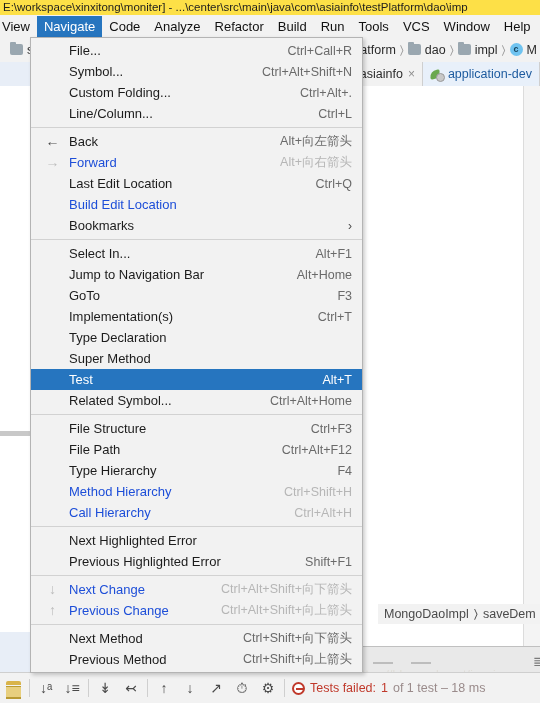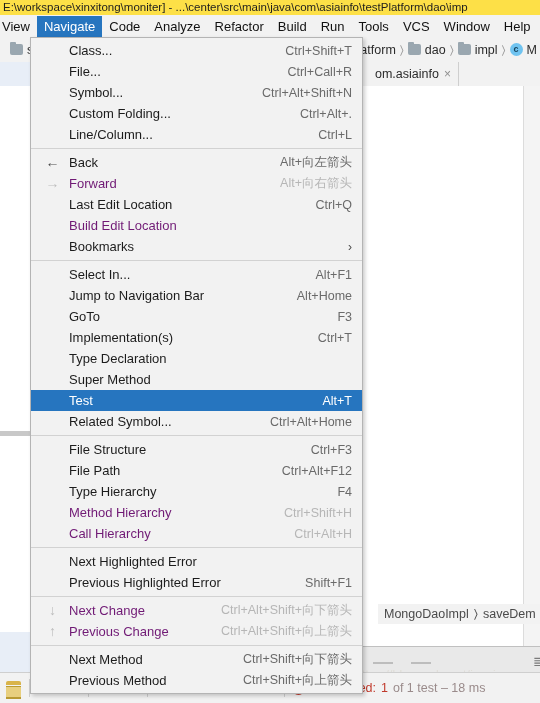--- a/index.html
+++ b/index.html
@@ -220,21 +220,21 @@
     padding: 2px 0; z-index: 50;
   }
   .mi {
     position: relative; display: flex; align-items: center; height: 21px;
     padding-left: 38px; padding-right: 10px;
     font-size: 13px; color: #1c1c1c; white-space: nowrap; cursor: default;
   }
   .mi .lbl { flex: 0 0 auto; }
   .mi .acc { margin-left: auto; color: #6a6a6a; font-size: 12.5px; padding-left: 20px; }
   .mi .sub { margin-left: auto; color: #4a4a4a; font-size: 12px; }
-  .mi.disabled .lbl { color: #701a75; }
+  .mi.disabled .lbl { color: #1d4ed8; }
   .mi.disabled .acc { color: #b6b6b6; }
   .mi.sel { background: #2675bf; }
   .mi.sel .lbl, .mi.sel .acc { color: #fff; }
   .msep { height: 1px; background: #d2d2d2; margin: 3px 0; }
   .mi .gic { position: absolute; left: 14px; top: 3px; width: 15px; height: 15px;
              font-size: 14px; line-height: 15px; color: #4a4a4a; text-align: center; }
   .mi.disabled .gic { color: #bdbdbd; }
 </style>
 </head>
 <body>
@@ -293,20 +293,24 @@
   <div class="left-bottom-panel">
     
     
   </div>
 
   <div class="tabs">
     <div style="width:280px"></div>
     <div class="tab">
       <span>om.asiainfo</span>
       <span class="x">×</span>
+    </div>
+    <div class="tab sel">
+      <span class="leaf-ic"></span>
+      <span>application-dev</span>
     </div>
   </div>
 
   <div class="editor">
     <div class="gutter">
       <div class="impl-arrow" style="left:22px; top:206px;">
         <span class="a1"></span>
           <span class="a2"></span>
       </div>
       <div class="impl-arrow" style="left:22px; top:250px;">
@@ -411,24 +415,20 @@
       <span class="err-ic"></span>
       <span>Tests failed: </span>
         <span>1</span>
         <span class="status-dim"> of 1 test – 18 ms</span>
     </div>
   </div>
 
   <div class="menu">
 
     <div class="mi">
-      <span class="lbl">Class...</span>
-      <span class="acc">Ctrl+Shift+T</span>
-    </div>
-    <div class="mi">
       <span class="lbl">File...</span>
       <span class="acc">Ctrl+Call+R</span>
     </div>
     <div class="mi">
       <span class="lbl">Symbol...</span>
       <span class="acc">Ctrl+Alt+Shift+N</span>
     </div>
     <div class="mi">
       <span class="lbl">Custom Folding...</span>
       <span class="acc">Ctrl+Alt+.</span>

